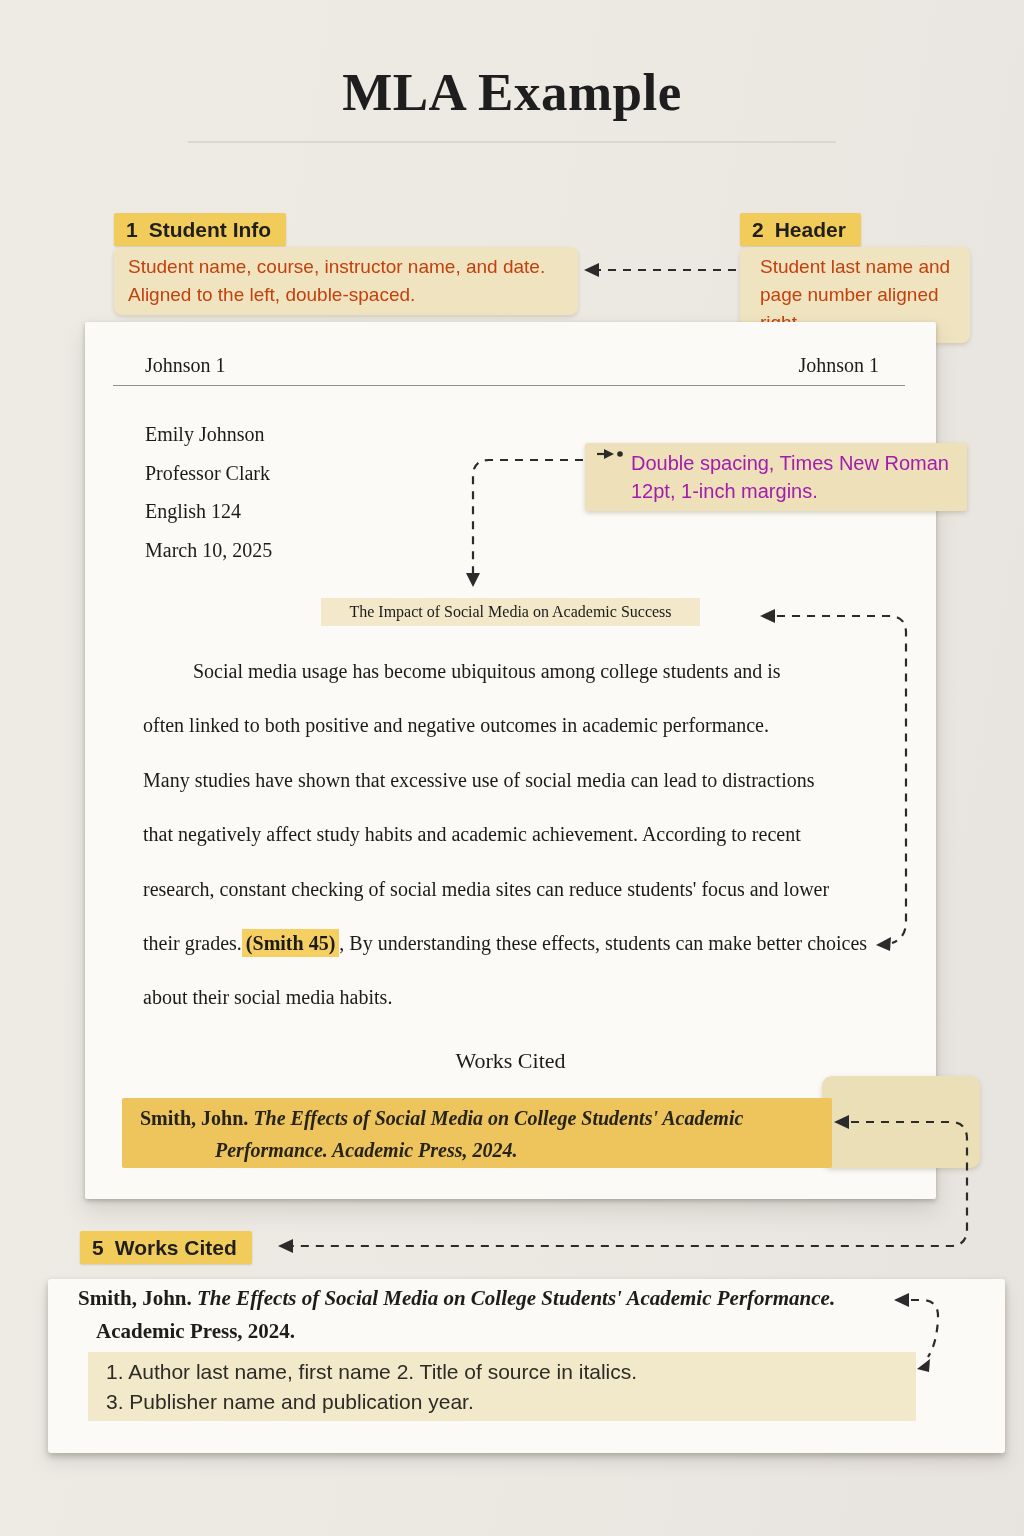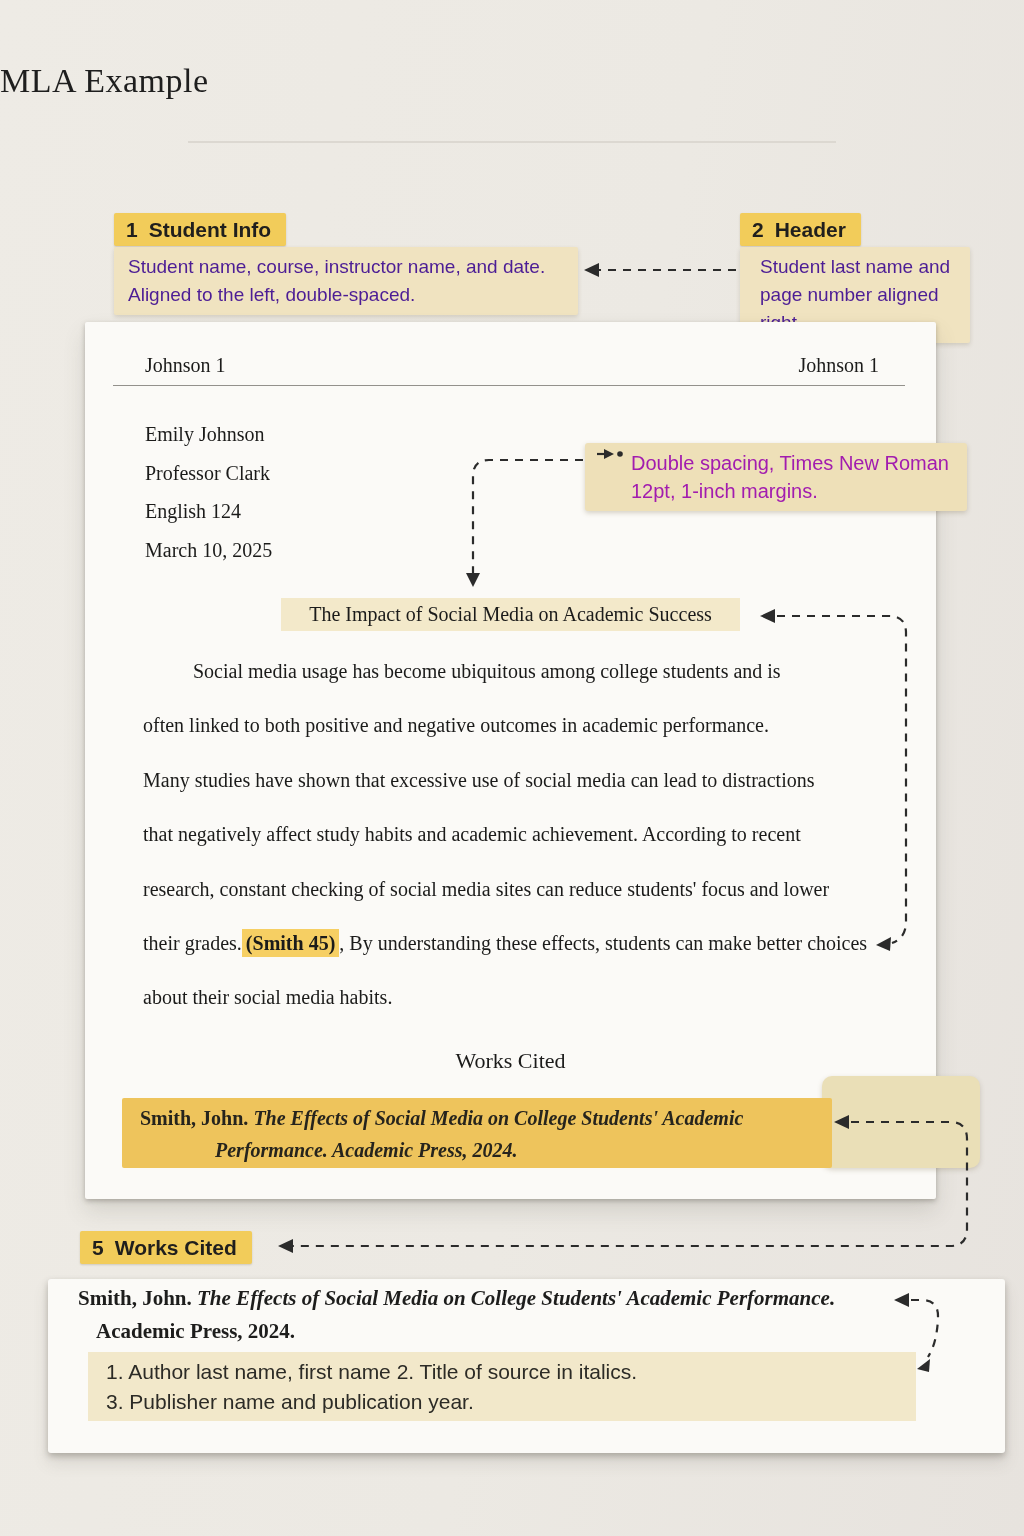--- a/index.html
+++ b/index.html
@@ -6,40 +6,40 @@
     --background:#ece9e3; --page:#fbfaf7; --accent-yellow:#f2cc5a;
     --gold-highlight:#eec45c; --citation-highlight:#f6cf63; --tan-note:#eee0b8;
     --desc-tan:#f0e3c0; --cream-highlight:#f3e9ca; --note-panel:#f2e8ca;
     --ink:#1e1e1e; --arrow:#2b2b2b;
   }
   *{margin:0;padding:0;box-sizing:border-box;}
   html,body{width:1024px;}
   body{font-family:"Liberation Sans",sans-serif;background:#d8d5d0;}
   .poster{position:relative;width:1024px;height:1536px;overflow:hidden;
     background:linear-gradient(100deg,#eeebe5 0%,var(--background) 55%,#e7e3de 100%);}
-  .poster-title{position:absolute;top:62px;left:0;right:0;
-    font-family:"Liberation Serif",serif;font-weight:400;font-size:34px;color:var(--ink);letter-spacing:.5px;}
+  .poster-title{position:absolute;top:62px;left:0;right:0;text-align:center;
+    font-family:"Liberation Serif",serif;font-weight:700;font-size:53px;color:var(--ink);letter-spacing:.5px;}
   .divider{position:absolute;top:141px;left:188px;width:648px;height:2px;background:#dcd8d1;}
 
   .label-chip{position:absolute;display:inline-flex;align-items:center;gap:11px;height:33px;
     padding:0 15px 0 12px;background:var(--accent-yellow);border-radius:2px;
     font-size:21px;font-weight:600;color:#201f1d;box-shadow:0 1px 2px rgba(120,105,70,.25);}
   .label-chip .num{font-weight:800;}
-  .desc-box{position:absolute;background:var(--desc-tan);border-radius:2px;padding:6px 14px;
-    font-size:19px;line-height:28px;color:#4c1d95;box-shadow:0 2px 4px rgba(120,105,70,.22);}
+  .desc-box{position:absolute;background:var(--desc-tan);border-radius:8px;padding:6px 14px;
+    font-size:19px;line-height:28px;color:#c2410c;box-shadow:0 2px 4px rgba(120,105,70,.22);}
 
   .doc-page{position:absolute;left:85px;top:322px;width:851px;height:877px;background:var(--page);
     border-radius:2px;box-shadow:0 2px 5px rgba(90,85,75,.38),0 12px 22px rgba(90,85,75,.16);}
   .doc-serif{font-family:"Liberation Serif",serif;color:#1b1b1a;}
   .hdr-left{position:absolute;left:60px;top:32px;font-size:20px;}
   .hdr-right{position:absolute;right:57px;top:32px;font-size:20px;}
   .hdr-rule{position:absolute;left:28px;top:63px;width:792px;height:1px;background:#93918c;}
   .student-block{position:absolute;left:60px;top:93px;font-size:20px;line-height:38.6px;}
   .essay-title-row{position:absolute;left:0;top:276px;width:100%;text-align:center;}
-  .essay-title{display:inline-block;background:var(--cream-highlight);padding:5px 28px;font-size:20px;}
+  .essay-title{display:inline-block;background:var(--cream-highlight);padding:5px 28px;font-size:16px;}
   .essay-body{position:absolute;left:58px;top:322px;width:760px;font-size:20px;}
   .essay-body .bline{height:54.4px;line-height:54.4px;white-space:nowrap;}
   .essay-body .indent{padding-left:50px;}
   .cite-mark{background:var(--citation-highlight);font-weight:700;padding:3px 4px;}
   .wc-heading{position:absolute;left:0;top:726px;width:100%;text-align:center;font-size:22px;}
 
   .note-box{position:absolute;left:585px;top:443px;width:382px;height:68px;background:var(--tan-note);
     border-radius:3px;box-shadow:0 2px 5px rgba(120,105,70,.28);padding:6px 10px 0 46px;
     font-size:20px;line-height:28px;color:#a21caf;}
   .sticky-note{position:absolute;left:822px;top:1076px;width:158px;height:92px;background:#eadfb7;

